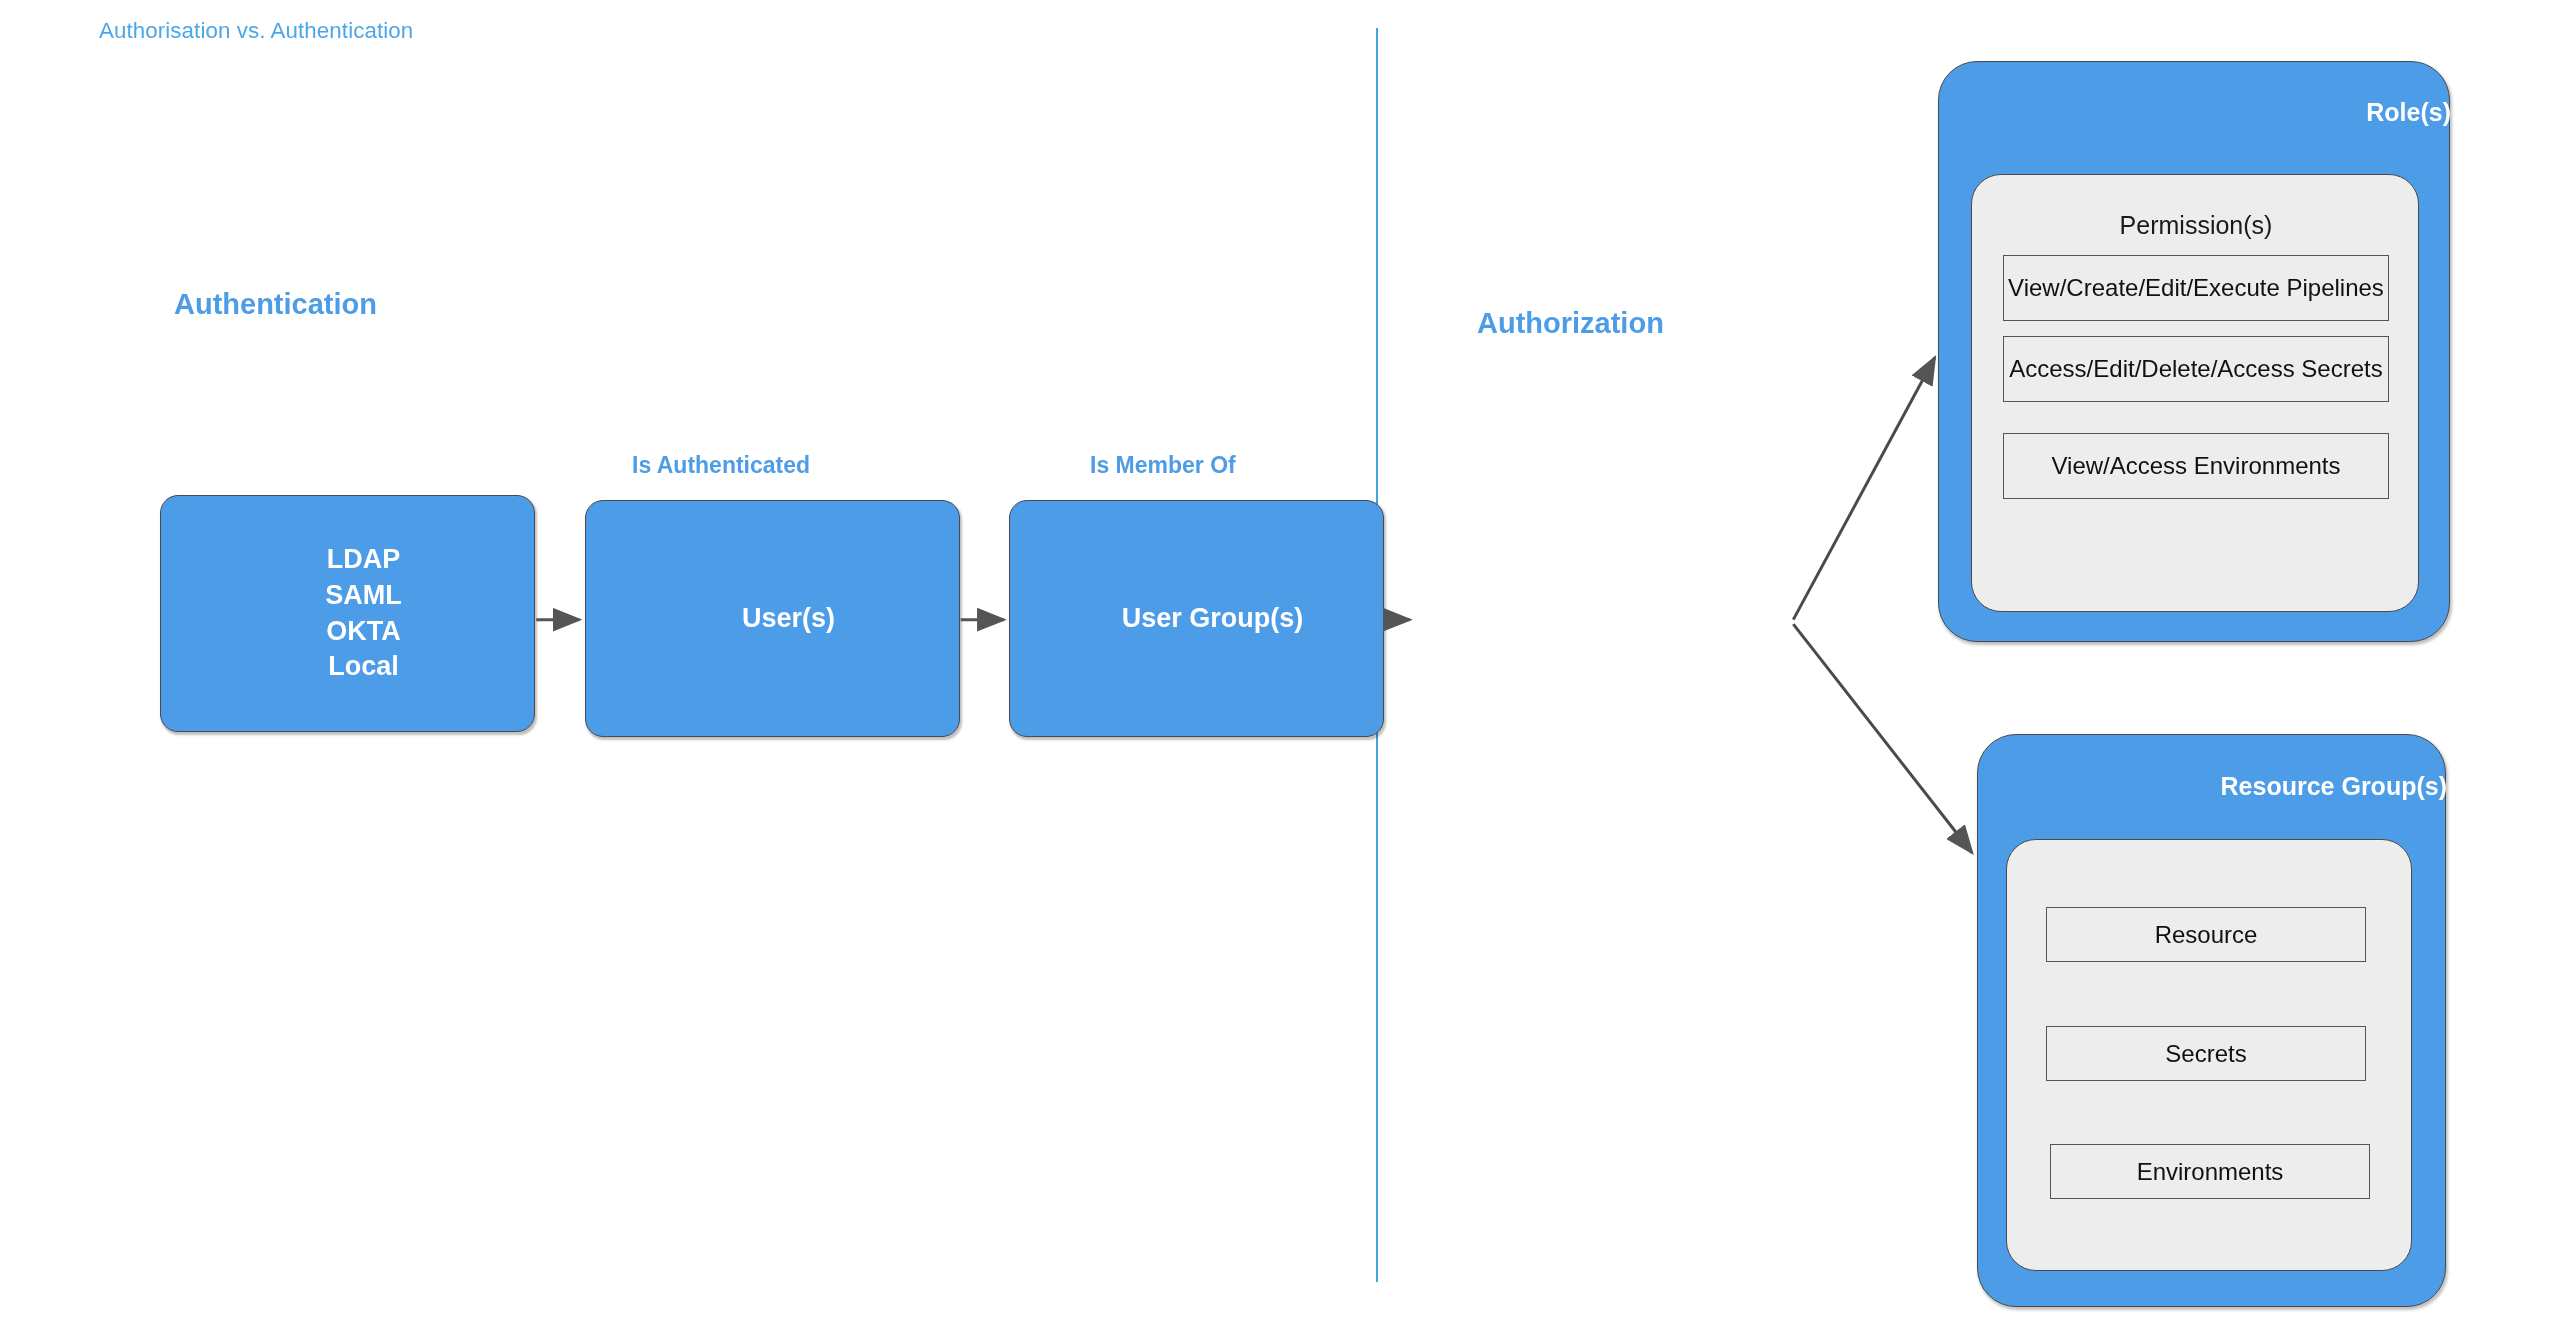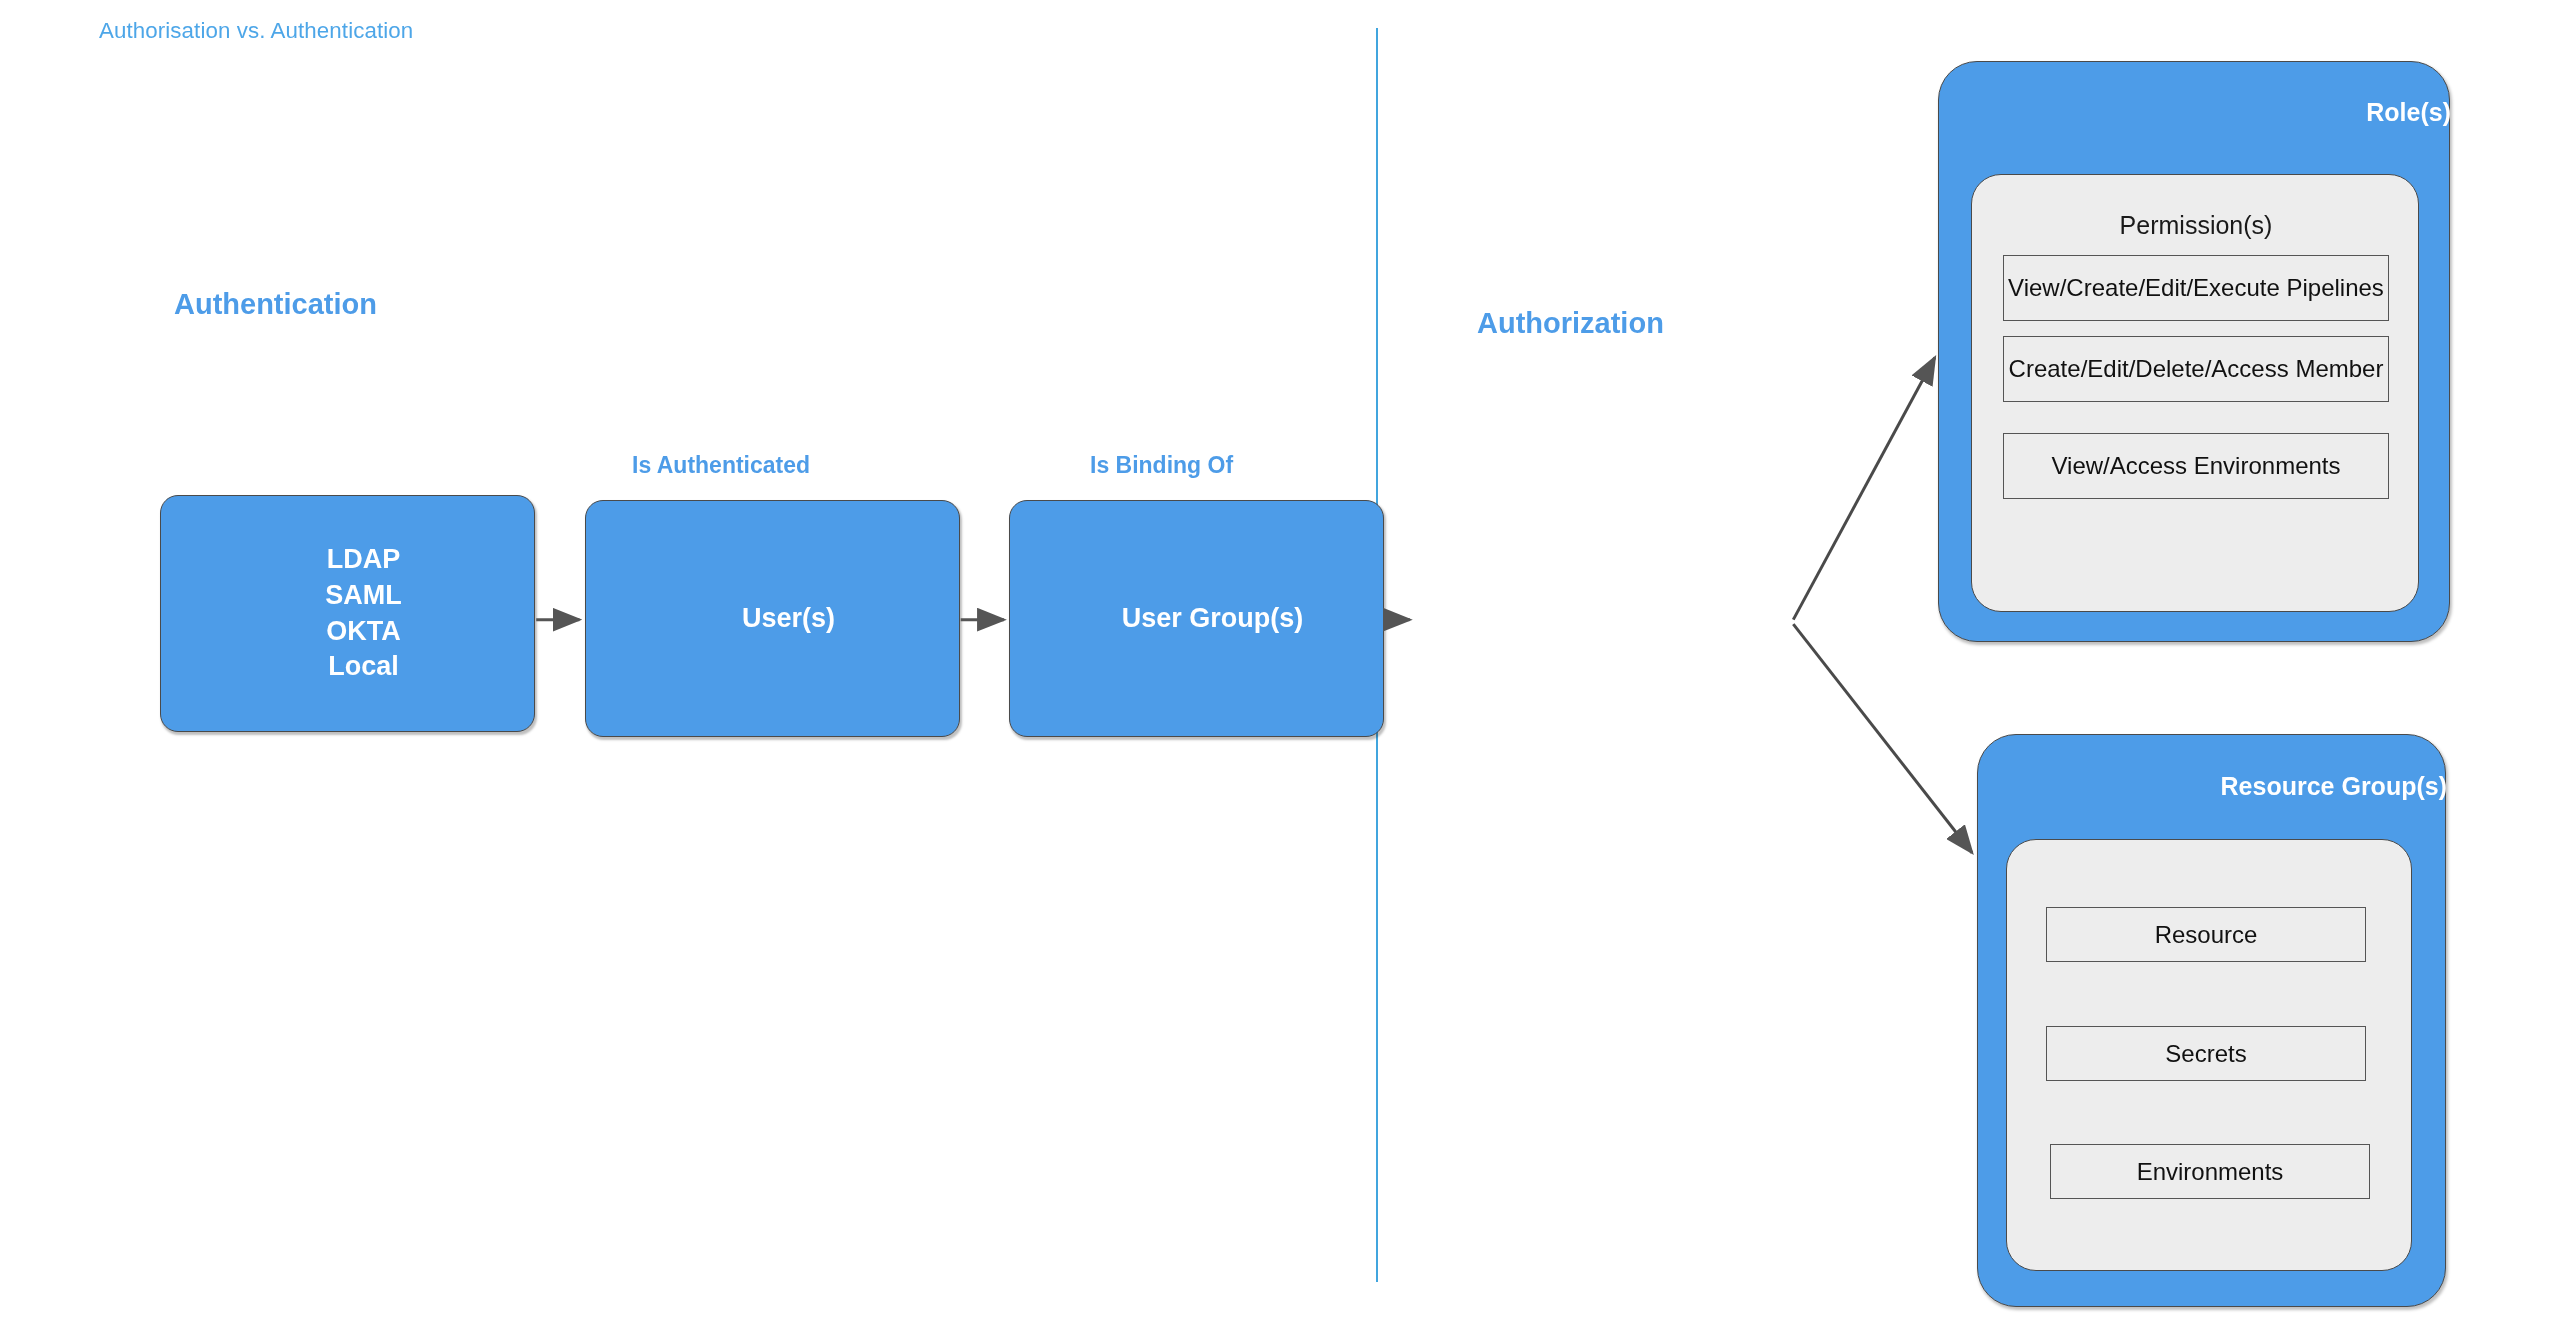--- a/index.html
+++ b/index.html
@@ -77,21 +77,21 @@
 <div id="canvas">
 
   <div class="abs" id="diagram-title">Authorisation vs. Authentication</div>
 
   <div class="abs" id="divider"></div>
 
   <div class="abs section-heading" id="heading-authentication">Authentication</div>
   <div class="abs section-heading" id="heading-authorization">Authorization</div>
 
   <div class="abs edge-label" id="label-is-authenticated">Is Authenticated</div>
-  <div class="abs edge-label" id="label-is-member-of">Is Binding Of</div>
+  <div class="abs edge-label" id="label-is-member-of">Is Member Of</div>
 
   <div class="abs flow-box" id="box-identity-providers">
     <div class="box-text">
       <div>LDAP</div>
       <div>SAML</div>
       <div>OKTA</div>
       <div>Local</div>
     </div>
   </div>
 
@@ -122,21 +122,21 @@
     <line x1="2408" y1="838" x2="2648" y2="1145" stroke="#4a4a4a" stroke-width="4" marker-end="url(#arrowhead)"></line>
   </svg>
 
   <div class="abs group-panel" id="panel-roles">
     <div class="abs group-title">Role(s)</div>
 
     <div class="abs inner-panel" id="panel-roles-inner">
       <div class="abs inner-title">Permission(s)</div>
 
       <div class="abs item-box perm-box" id="perm-0">View/Create/Edit/Execute Pipelines</div>
-      <div class="abs item-box perm-box" id="perm-1">Create/Edit/Delete/Access Member</div>
+      <div class="abs item-box perm-box" id="perm-1">Access/Edit/Delete/Access Secrets</div>
       <div class="abs item-box perm-box" id="perm-2">View/Access Environments</div>
     </div>
   </div>
 
   <div class="abs group-panel" id="panel-resources">
     <div class="abs group-title">Resource Group(s)</div>
 
     <div class="abs inner-panel" id="panel-resources-inner">
       <div class="abs item-box res-box" id="res-0">Resource</div>
       <div class="abs item-box res-box" id="res-1">Secrets</div>

